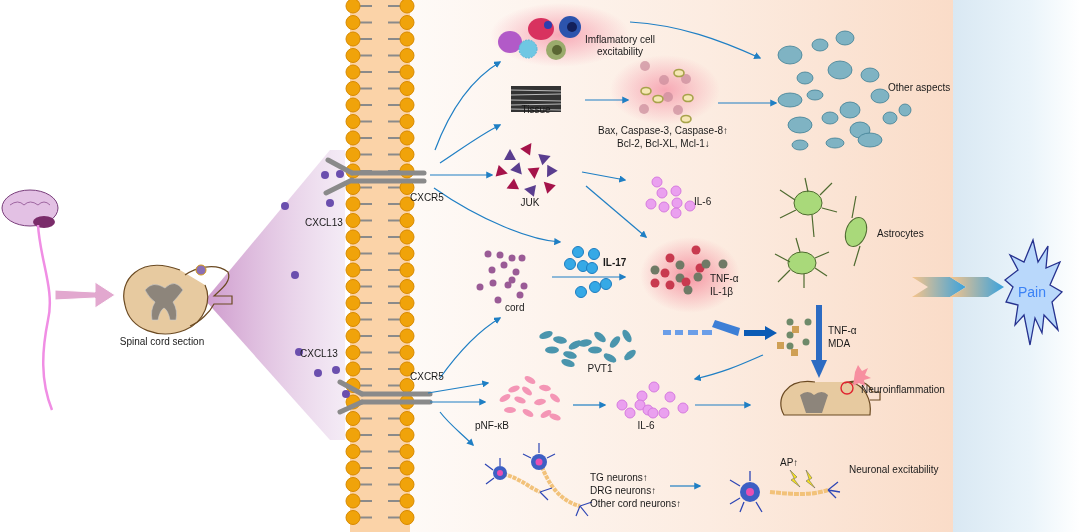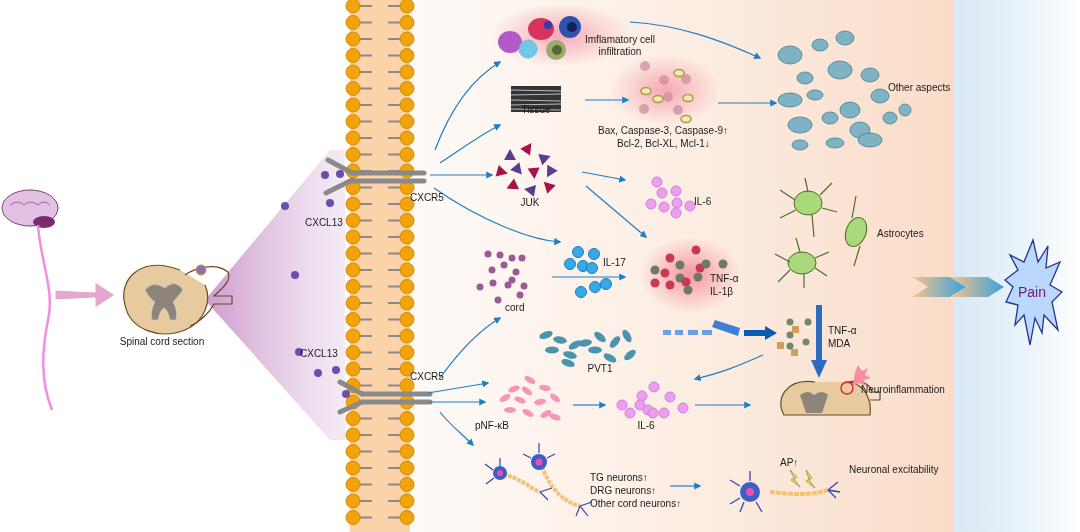--- a/index.html
+++ b/index.html
@@ -4,21 +4,21 @@
 <style>
   html, body { margin:0; padding:0; }
   body { width:1080px; height:532px; position:relative; overflow:hidden; background:#ffffff;
          font-family:"Liberation Sans", sans-serif; color:#1a1a1a; }
   .bg-main { position:absolute; left:410px; top:0; width:543px; height:532px;
              background:linear-gradient(90deg,#fefaf7 0%,#fcece1 55%,#fadcc8 100%); }
   .bg-right { position:absolute; left:953px; top:0; width:127px; height:532px;
               background:linear-gradient(90deg,#d9e8f3 0%,#eaf4fa 60%,#ffffff 100%); }
   .lbl { position:absolute; font-size:10px; line-height:12px; white-space:nowrap; color:#1a1a1a; }
   .lbl.c { text-align:left; transform:translateX(-50%); }
-  .pain-lbl { position:absolute; font-size:14px; color:#701a75; }
+  .pain-lbl { position:absolute; font-size:14px; color:#3b82f6; }
   svg.layer { position:absolute; left:0; top:0; }
 </style>
 </head>
 <body>
 
 <div class="bg-main"></div>
 <div class="bg-right"></div>
 
 <svg class="layer" width="1080" height="532" viewBox="0 0 1080 532">
   <defs>
@@ -493,34 +493,34 @@
   </g>
 </svg>
 
 <div class="lbl c" style="left:162px;top:336px">Spinal cord section</div>
 <div class="lbl" style="left:305px;top:217px">CXCL13</div>
 <div class="lbl" style="left:300px;top:348px">CXCL13</div>
 <div class="lbl" style="left:410px;top:192px">CXCR5</div>
 <div class="lbl" style="left:410px;top:371px">CXCR5</div>
 
 <div class="lbl c" style="left:620px;top:34px">Imflamatory cell</div>
-<div class="lbl c" style="left:620px;top:46px">infiltration</div>
+<div class="lbl c" style="left:620px;top:46px">excitability</div>
 <div class="lbl c" style="left:536px;top:104px">Tissue</div>
 
 <div class="lbl" style="left:598px;top:125px">
-  <span>Bax, Caspase-3, Caspase-9</span><b>↑</b>
+  <span>Bax, Caspase-3, Caspase-8</span><b>↑</b>
 </div>
 <div class="lbl" style="left:617px;top:138px">
   <span>Bcl-2, Bcl-XL, Mcl-1</span><b>↓</b>
 </div>
 <div class="lbl" style="left:888px;top:82px">Other aspects</div>
 
 <div class="lbl c" style="left:530px;top:197px">JUK</div>
 <div class="lbl" style="left:694px;top:196px">IL-6</div>
-<div class="lbl" style="left:603px;top:257px;font-weight:normal">IL-17</div>
+<div class="lbl" style="left:603px;top:257px;font-weight:bold">IL-17</div>
 <div class="lbl" style="left:710px;top:273px">TNF-α</div>
 <div class="lbl" style="left:710px;top:286px">IL-1β</div>
 <div class="lbl" style="left:505px;top:302px">cord</div>
 <div class="lbl" style="left:877px;top:228px">Astrocytes</div>
 
 <div class="lbl c" style="left:600px;top:363px">PVT1</div>
 <div class="lbl" style="left:828px;top:325px">TNF-α</div>
 <div class="lbl" style="left:828px;top:338px">MDA</div>
 <div class="lbl" style="left:861px;top:384px">Neuroinflammation</div>
 <div class="lbl c" style="left:492px;top:420px">pNF-κB</div>

